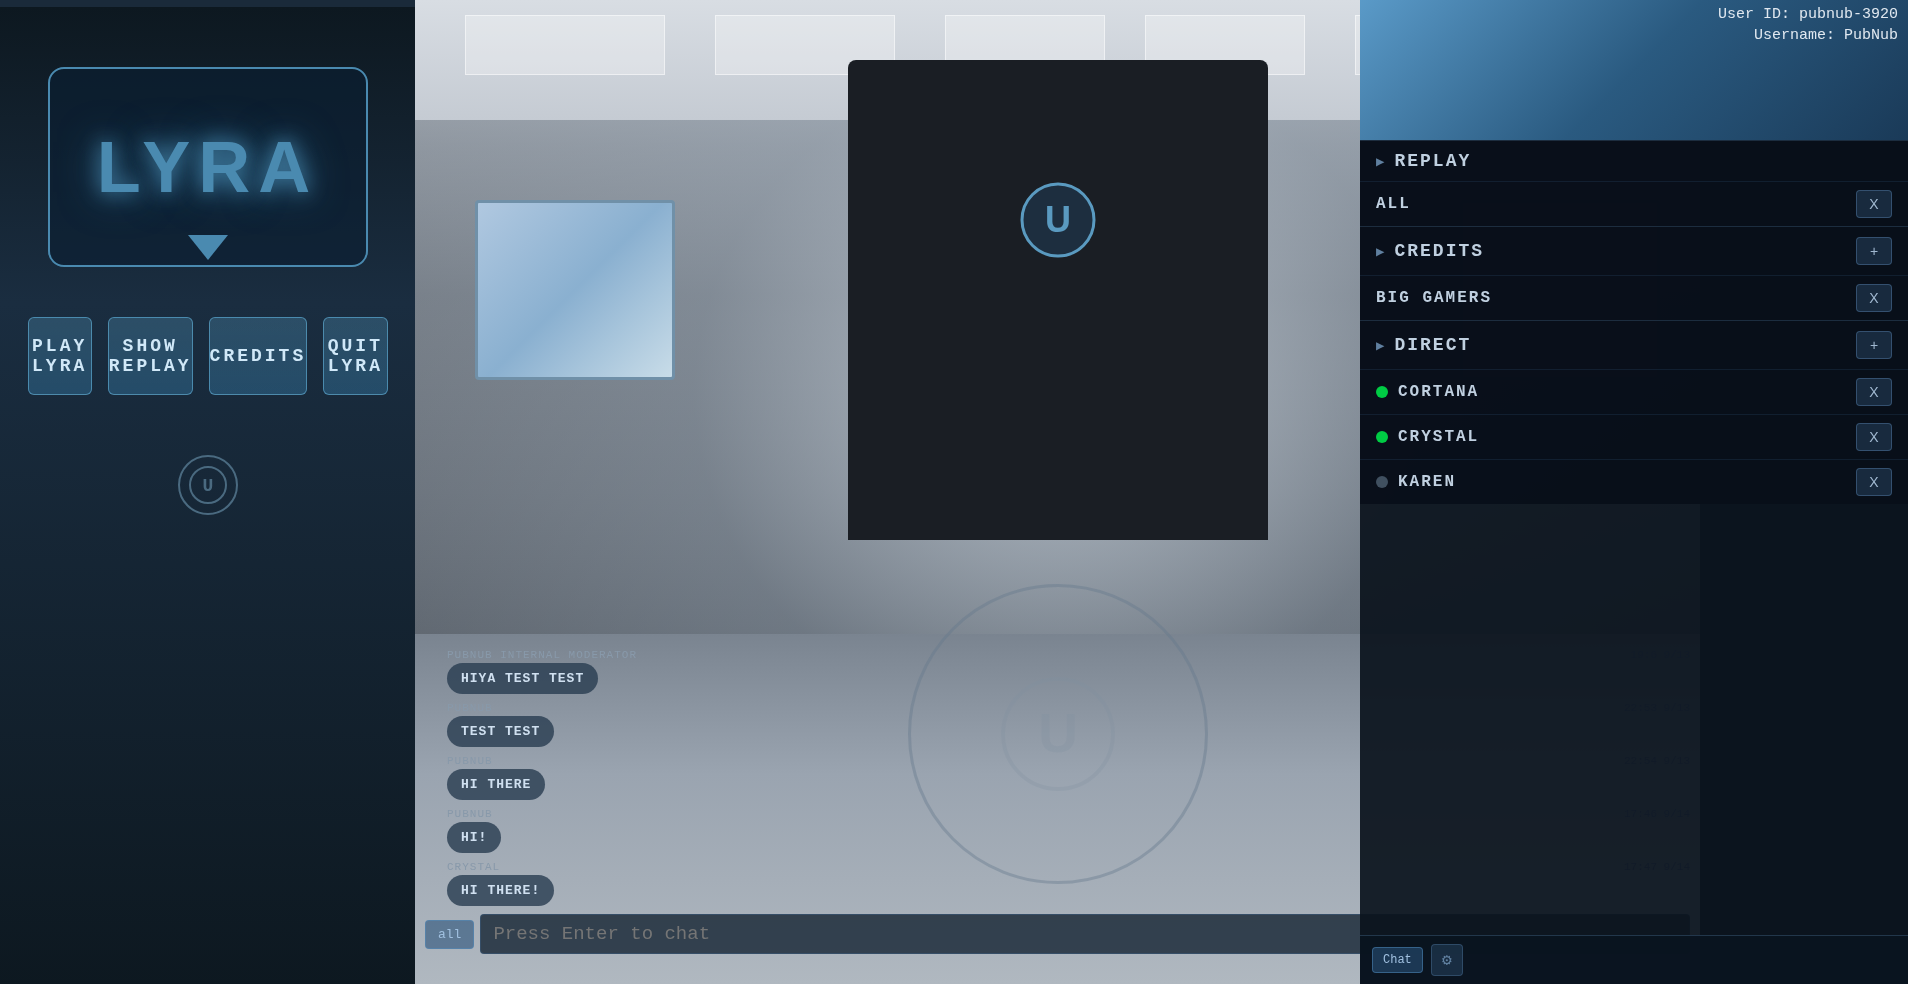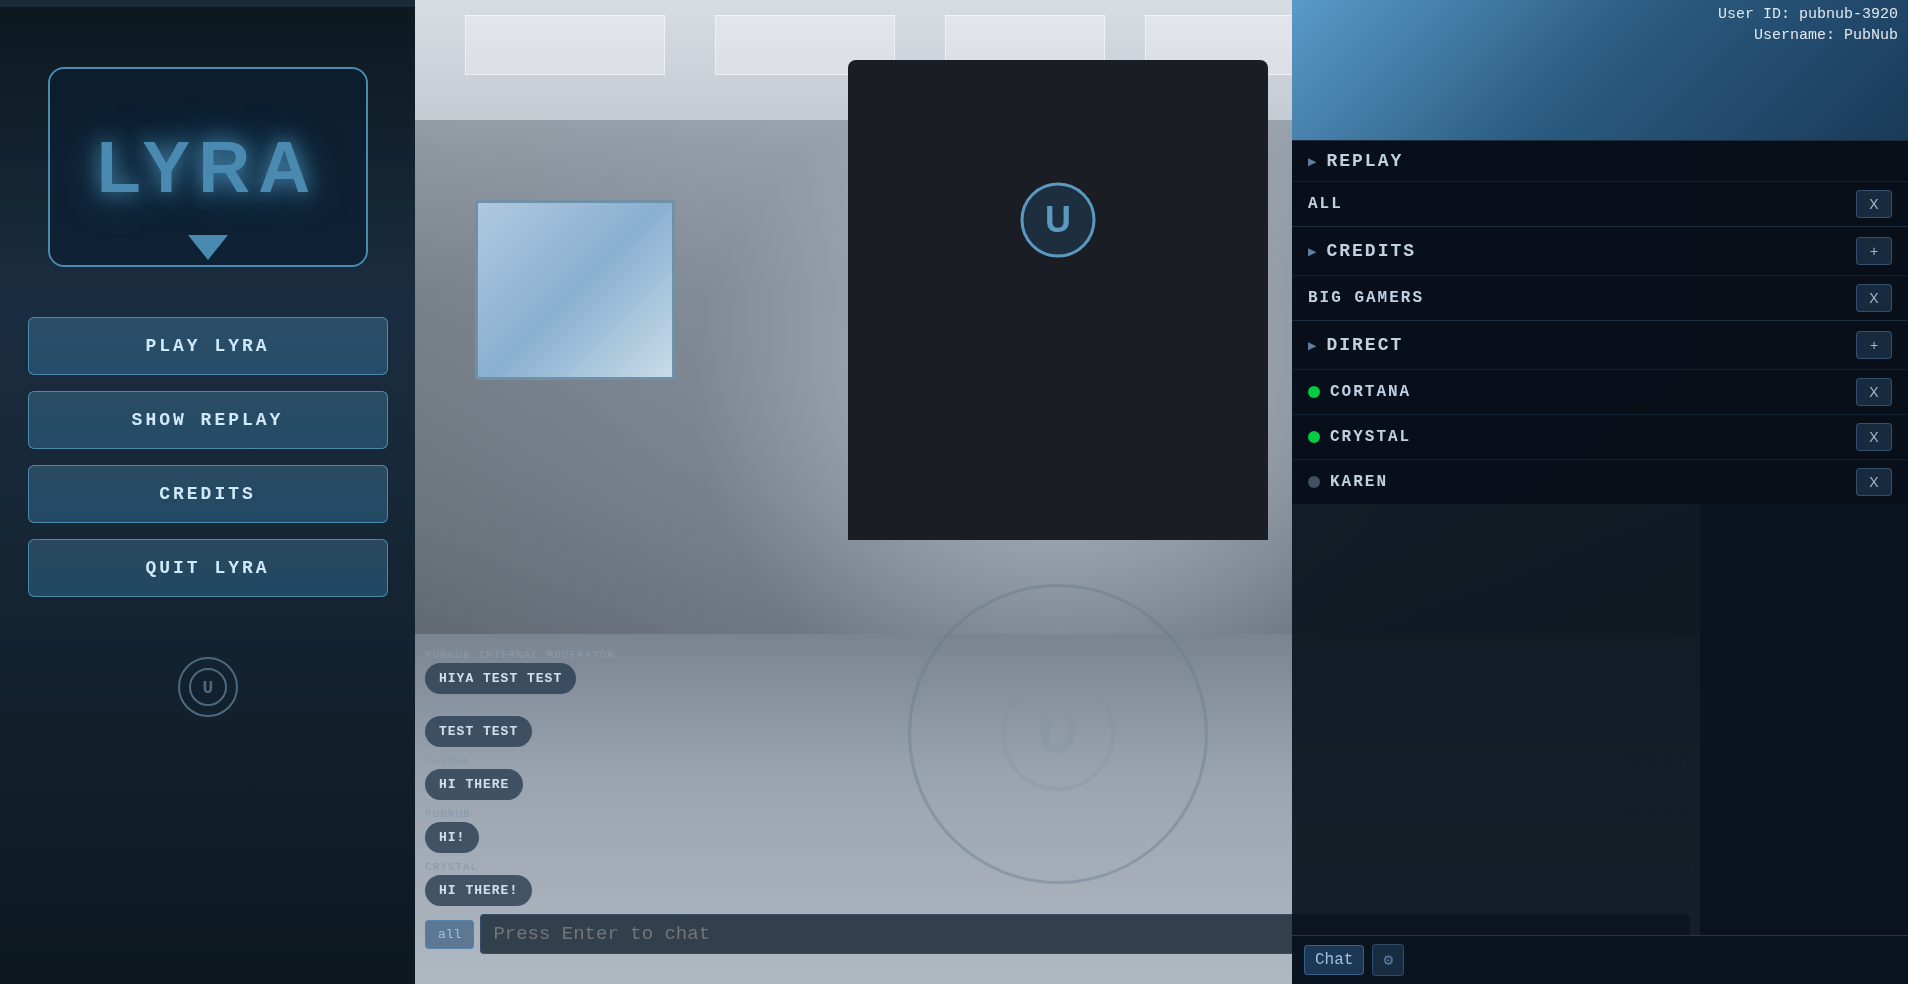--- a/index.html
+++ b/index.html
@@ -124,21 +124,21 @@
       width: 40px;
       height: 40px;
       background: transparent;
       border-left: 20px solid transparent;
       border-right: 20px solid transparent;
       border-top: 25px solid #4a8ab0;
     }
 
     .menu-buttons {
       display: flex;
-      flex-direction: column;
+      flex-direction: row;
       gap: 16px;
       width: 360px;
     }
 
     .menu-btn {
       width: 100%;
       padding: 18px 0;
       background: linear-gradient(180deg, rgba(100, 180, 220, 0.25) 0%, rgba(60, 140, 190, 0.35) 100%);
       border: 1.5px solid rgba(100, 180, 220, 0.6);
       border-radius: 6px;
@@ -162,21 +162,21 @@
       align-items: center;
       justify-content: center;
       color: #4a6a80;
       font-size: 24px;
     }
 
     
     #right-panel {
       position: absolute;
       right: 0; top: 0;
-      width: 616px;
+      width: 548px;
       height: 984px;
       background: rgba(10, 18, 28, 0.92);
       display: flex;
       flex-direction: column;
     }
 
     
     .user-info {
       position: absolute;
       top: 4px;
@@ -184,20 +184,21 @@
       color: #e0e8f0;
       font-size: 15px;
       line-height: 1.4;
       text-align: right;
       z-index: 100;
       font-family: 'Courier New', monospace;
     }
 
     .chat-message {
       margin-bottom: 8px;
+      margin-left: 22px;
     }
 
     .chat-sender-row {
       display: flex;
       justify-content: space-between;
       align-items: center;
       margin-bottom: 2px;
     }
 
     .chat-sender {
@@ -571,16 +572,16 @@
       <div class="offline-dot"></div>
       <span class="channel-name">KAREN</span>
       <button class="channel-btn">X</button>
     </div>
 
   </div>
 
   <div style="flex:1;"></div>
 
   <div class="chat-input-area">
-    <button class="chat-tab-btn" style="font-size:16px; padding:5px 10px;">Chat</button>
+    <button class="chat-tab-btn" style="font-size:12px; padding:5px 10px;">Chat</button>
     <div class="chat-settings-btn">⚙</div>
   </div>
 </div>
 
 </body></html>

